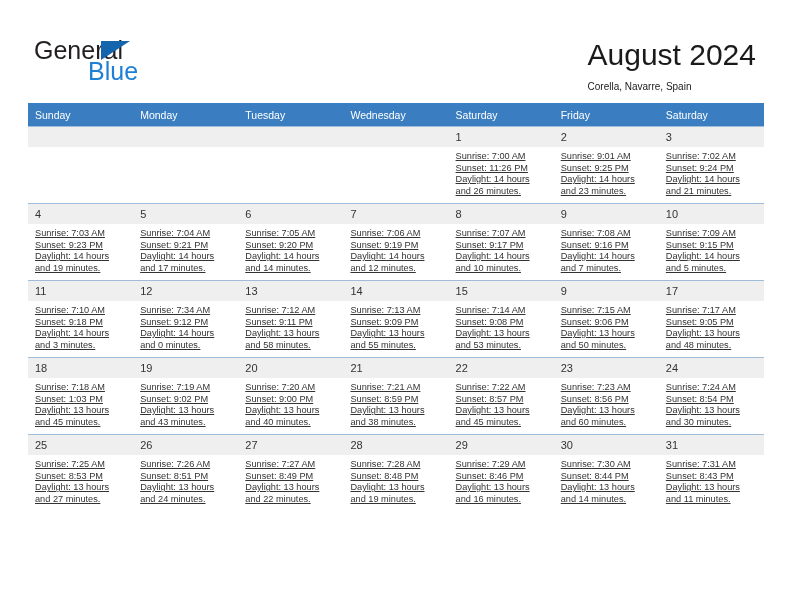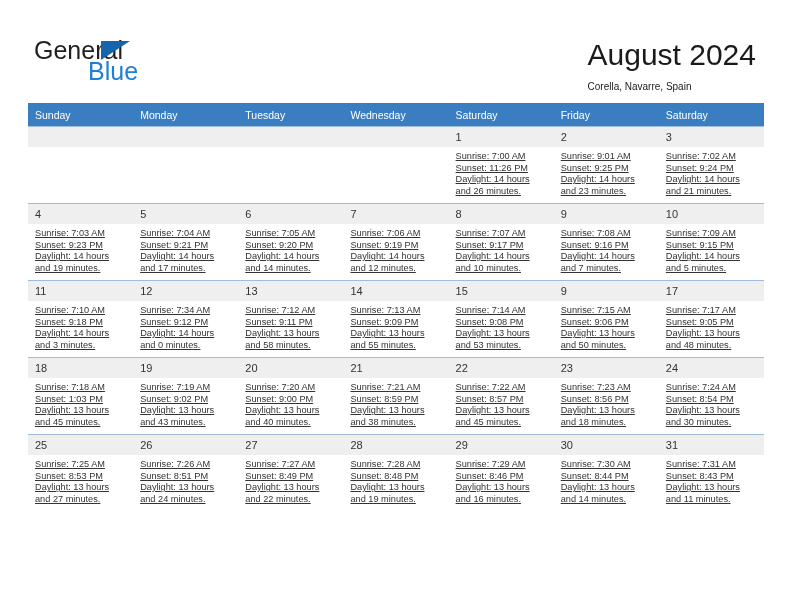--- a/index.html
+++ b/index.html
@@ -383,21 +383,21 @@
               <div>Daylight: 13 hours</div>
               <div>and 45 minutes.</div>
             </div>
           </td>
           <td>
             <span class="daynum">23</span>
             <div class="info">
               <div>Sunrise: 7:23 AM</div>
               <div>Sunset: 8:56 PM</div>
               <div>Daylight: 13 hours</div>
-              <div>and 18 minutes.</div>
+              <div>and 60 minutes.</div>
             </div>
           </td>
           <td>
             <span class="daynum">24</span>
             <div class="info">
               <div>Sunrise: 7:24 AM</div>
               <div>Sunset: 8:54 PM</div>
               <div>Daylight: 13 hours</div>
               <div>and 30 minutes.</div>
             </div>

